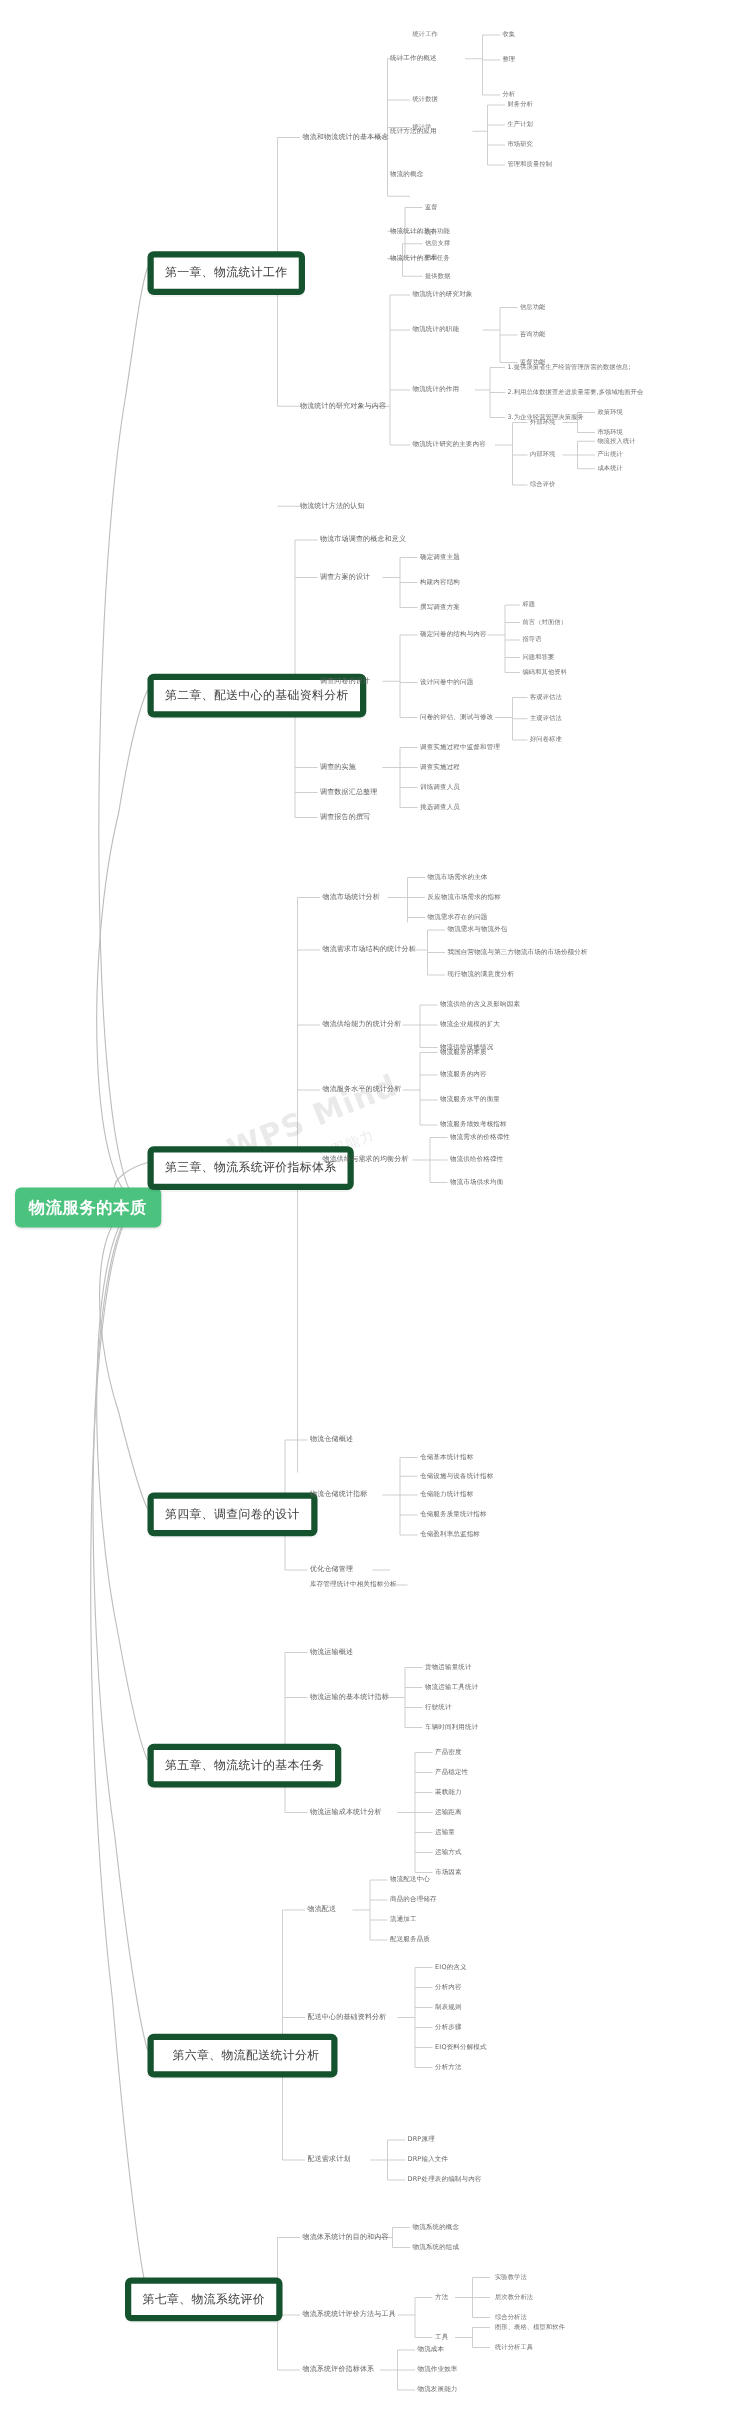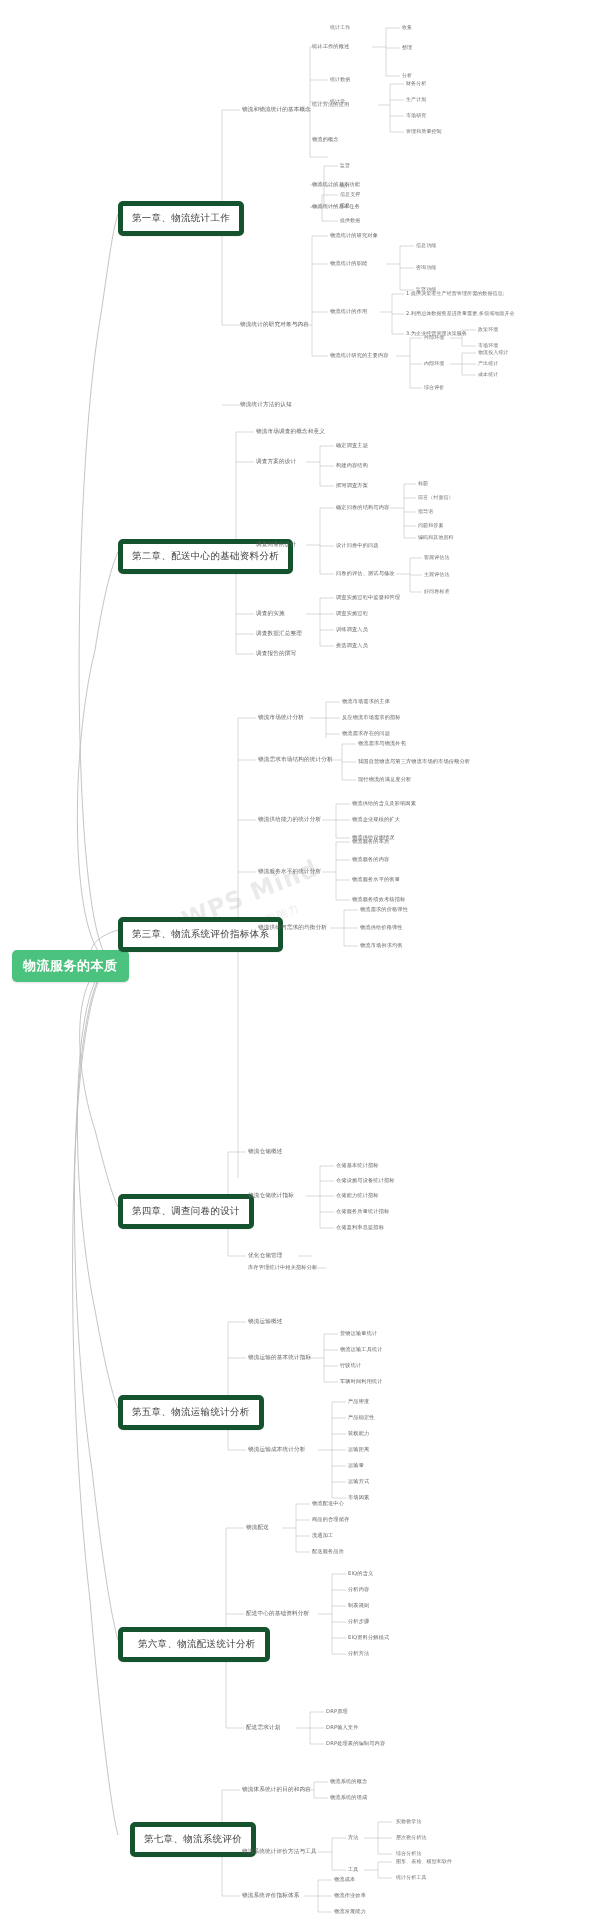--- a/index.html
+++ b/index.html
@@ -284,23 +284,23 @@
 
   <div class="wm" style="left:178px;top:880px;">WPS Mind</div>
   <div class="wm small" style="left:195px;top:920px;">为文档提供作图能力</div>
 
   <div class="node root" style="left:12px;top:950px;">物流服务的本质</div>
 
   <div class="node chapter" style="left:118px;top:201px;">第一章、物流统计工作</div>
   <div class="node chapter" style="left:118px;top:539px;">第二章、配送中心的基础资料分析</div>
   <div class="node chapter" style="left:118px;top:917px;">第三章、物流系统评价指标体系</div>
   <div class="node chapter" style="left:118px;top:1194px;">第四章、调查问卷的设计</div>
-  <div class="node chapter" style="left:118px;top:1395px;">第五章、物流运输统计分析</div>
+  <div class="node chapter" style="left:118px;top:1395px;">第五章、物流统计的基本任务</div>
   <div class="node chapter" style="left:118px;top:1627px;padding-left:15px;">第六章、物流配送统计分析</div>
-  <div class="node chapter" style="left:130px;top:1822px;">第七章、物流系统评价</div>
+  <div class="node chapter" style="left:100px;top:1822px;">第七章、物流系统评价</div>
 
   <div class="node l2" style="left:242px;top:106px;">物流和物流统计的基本概念</div>
   <div class="node l3" style="left:312px;top:43px;">统计工作的概述</div>
   <div class="node l4" style="left:330px;top:24px;">统计工作</div>
   <div class="node l4" style="left:402px;top:24px;">收集</div>
   <div class="node l4" style="left:402px;top:44px;">整理</div>
   <div class="node l4" style="left:402px;top:72px;">分析</div>
   <div class="node l4" style="left:330px;top:76px;">统计数据</div>
   <div class="node l4" style="left:330px;top:98px;">统计学</div>
 

